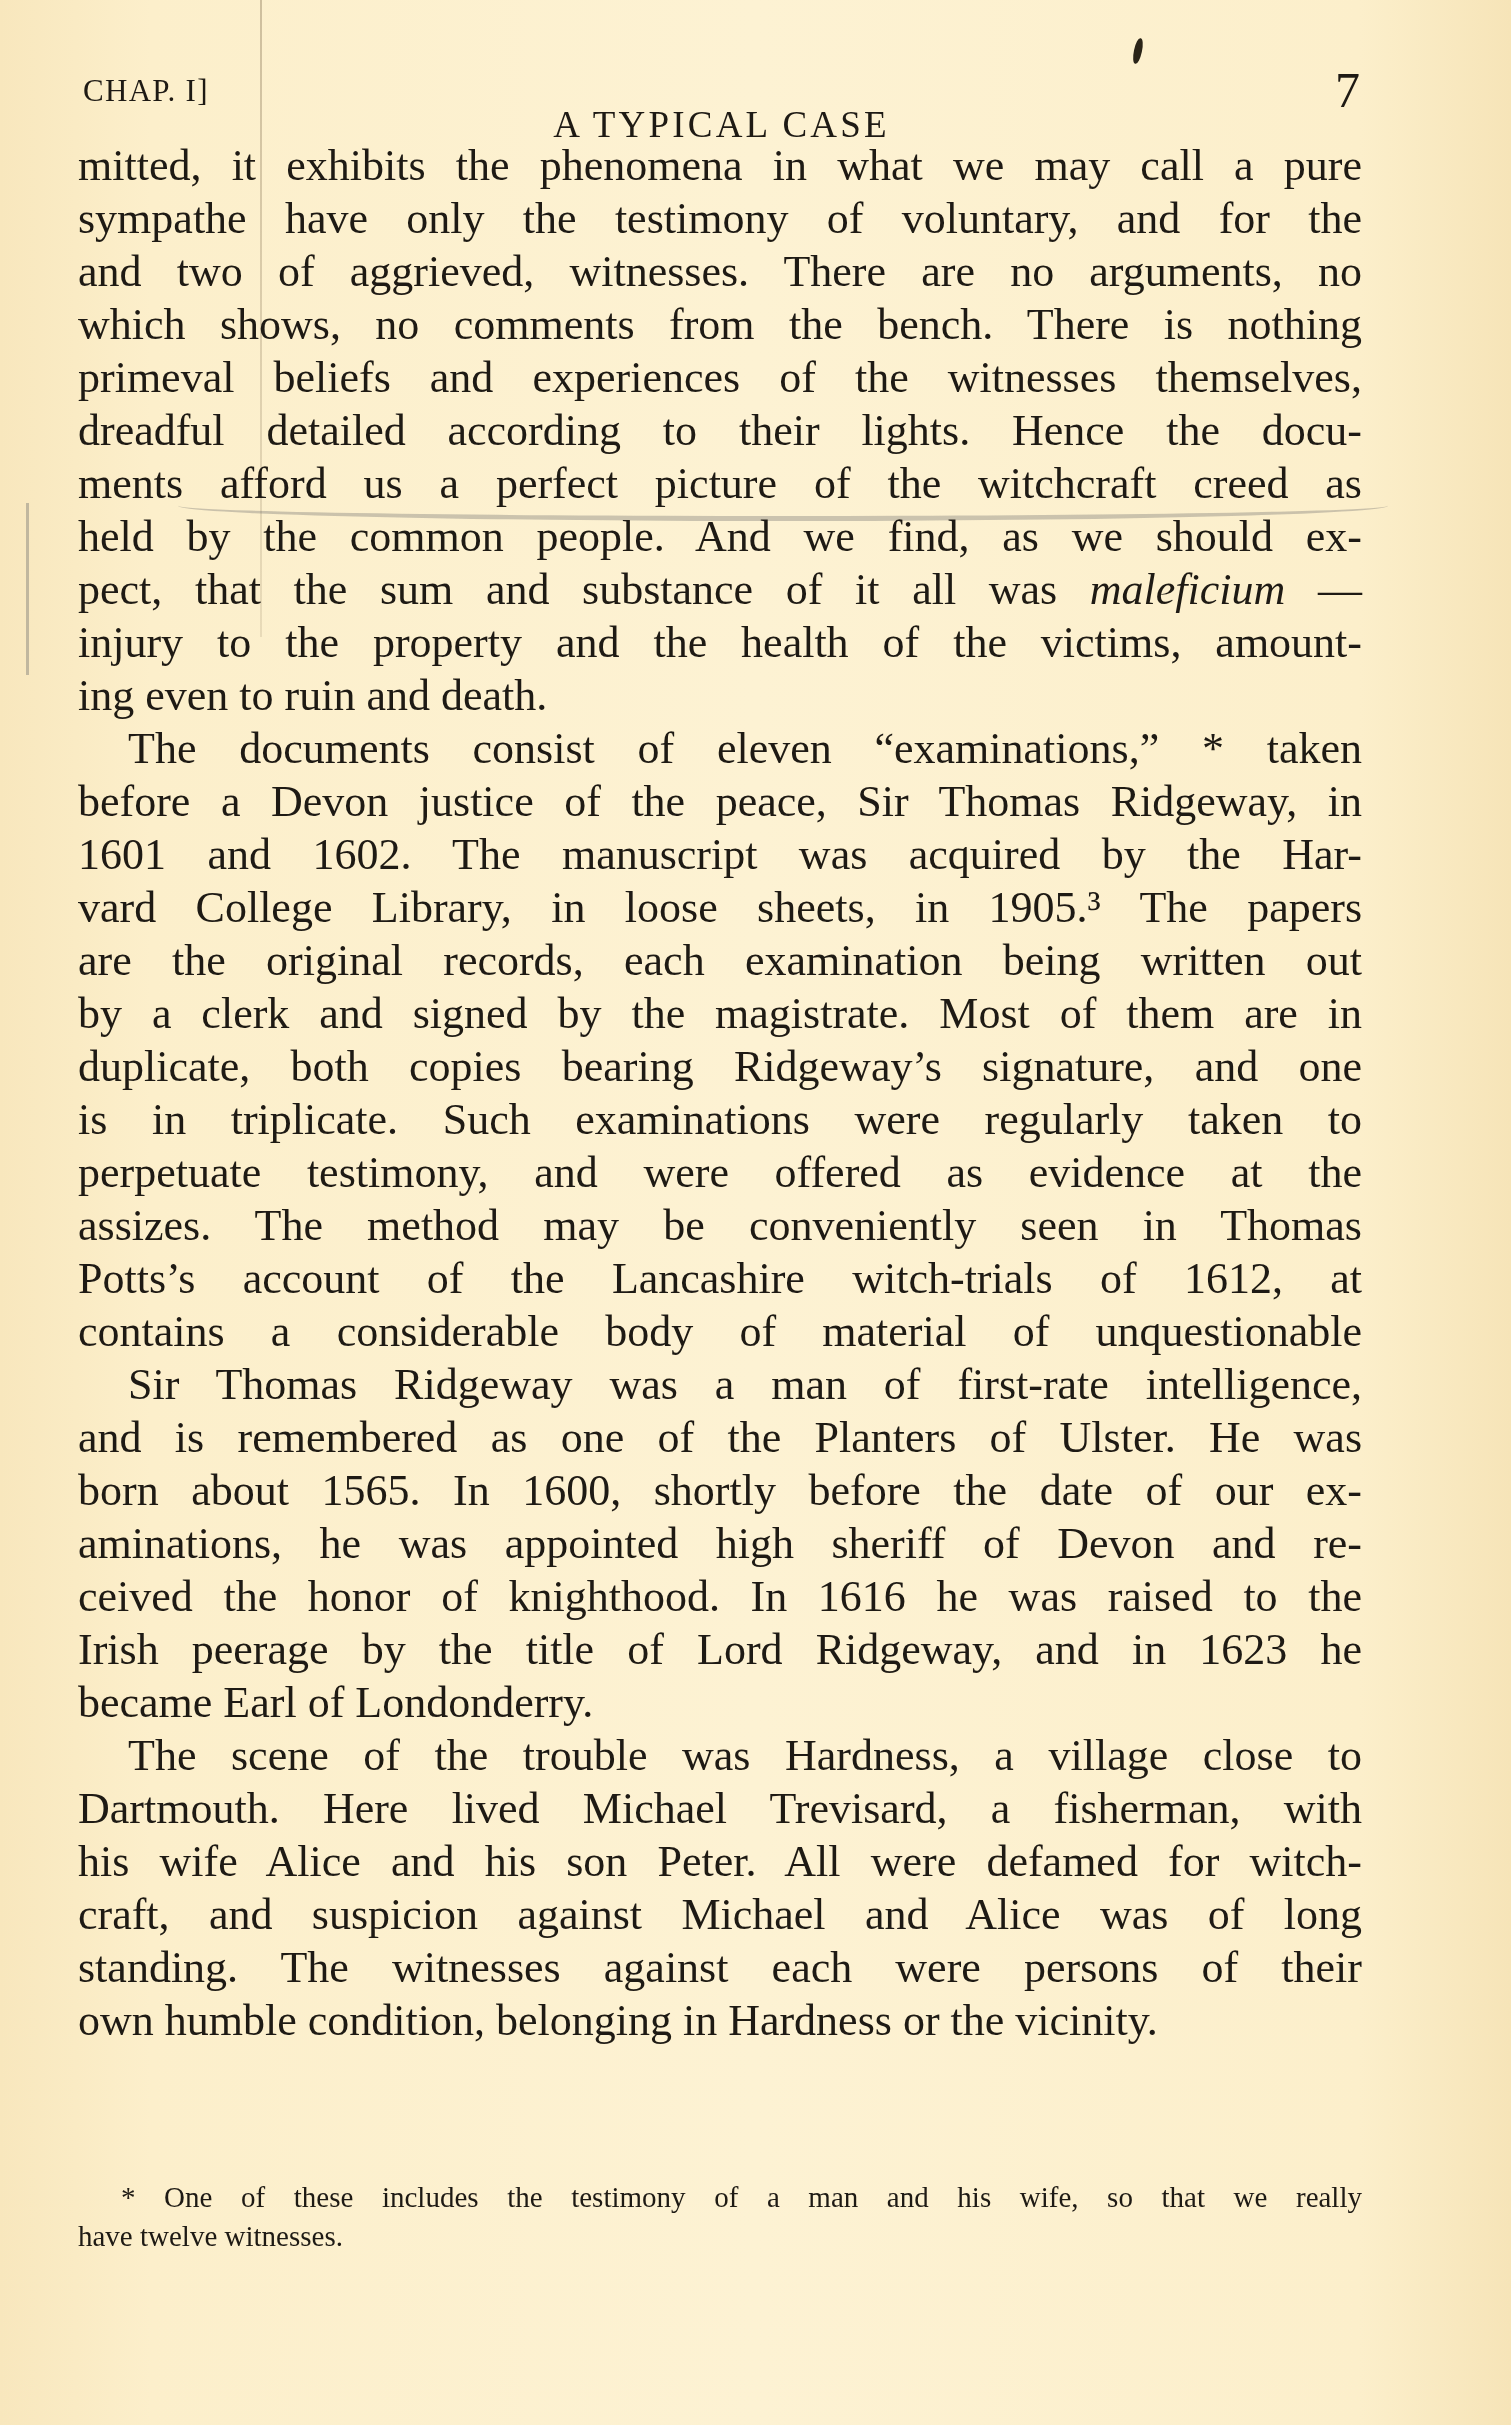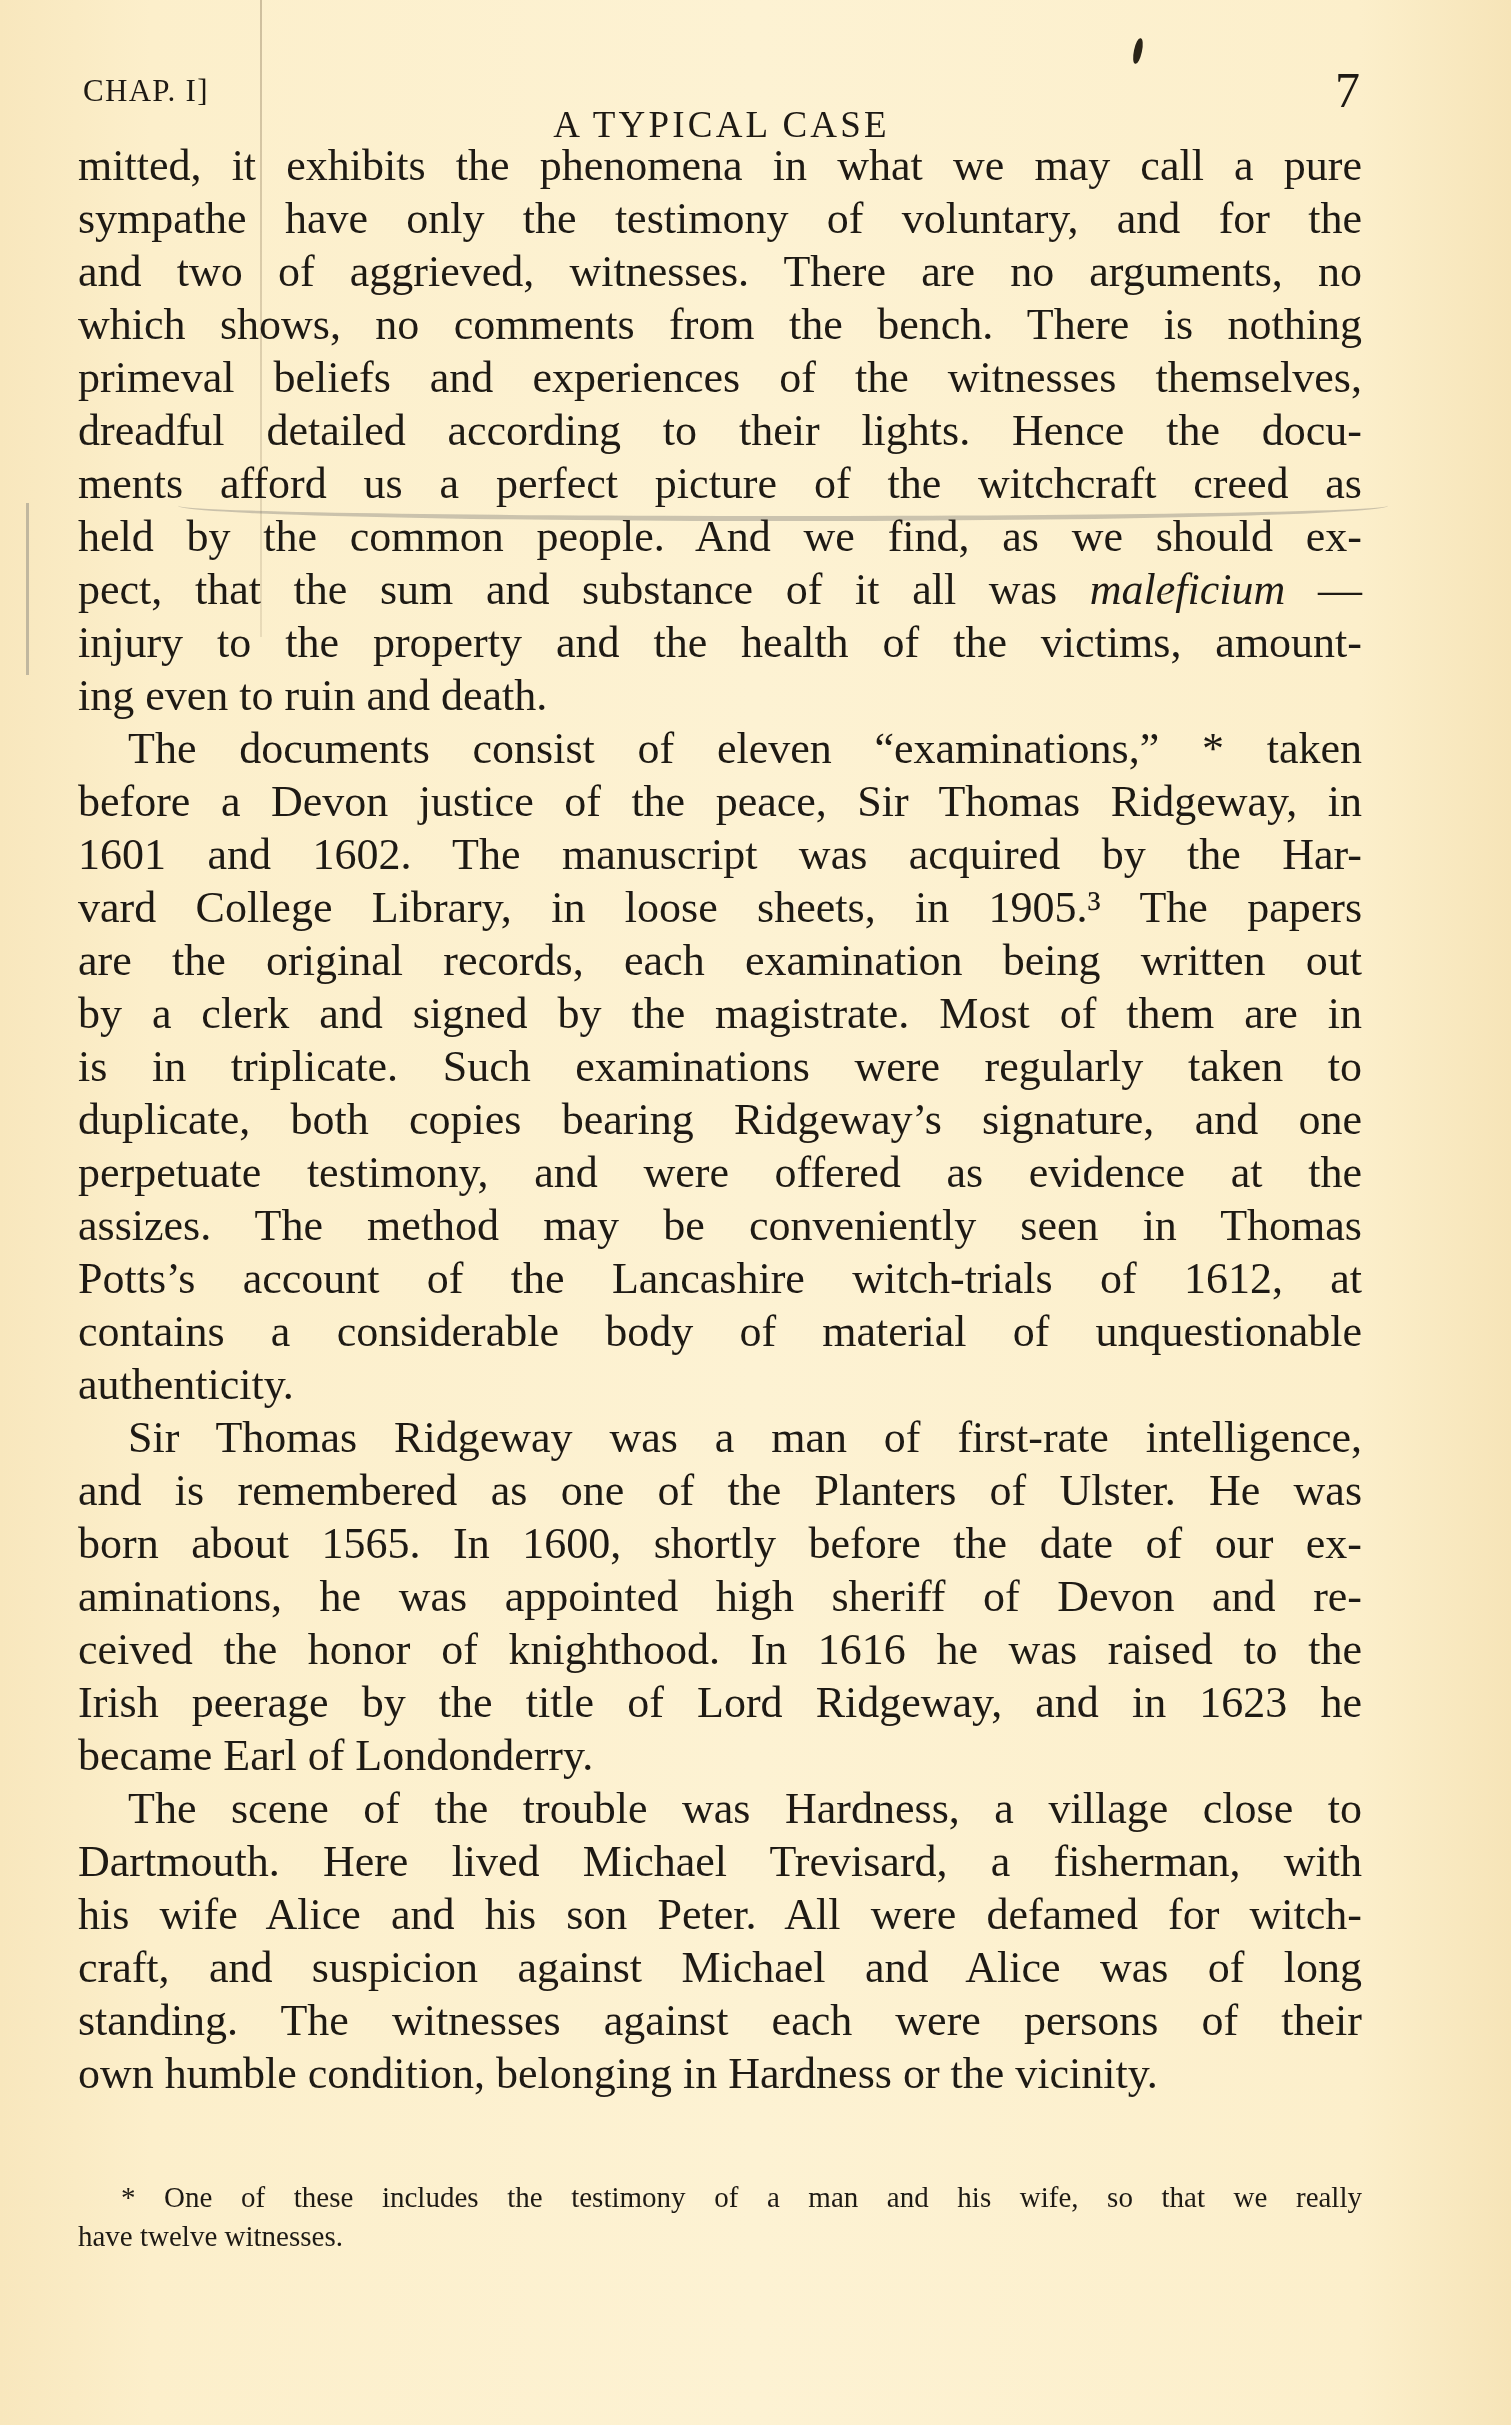--- a/index.html
+++ b/index.html
@@ -72,27 +72,26 @@
   <span class="line">held by the common people. And we find, as we should ex-</span>
   <span class="line"><span>pect, that the sum and substance of it all was</span> <i>maleficium</i><span> —</span></span>
   <span class="line">injury to the property and the health of the victims, amount-</span>
   <span class="line last">ing even to ruin and death.</span>
   <span class="line indent">The documents consist of eleven “examinations,” * taken</span>
   <span class="line">before a Devon justice of the peace, Sir Thomas Ridgeway, in</span>
   <span class="line">1601 and 1602. The manuscript was acquired by the Har-</span>
   <span class="line">vard College Library, in loose sheets, in 1905.³ The papers</span>
   <span class="line">are the original records, each examination being written out</span>
   <span class="line">by a clerk and signed by the magistrate. Most of them are in</span>
+  <span class="line">duplicate, both copies bearing Ridgeway’s signature, and one</span>
   <span class="line">is in triplicate. Such examinations were regularly taken to</span>
-  <span class="line">duplicate, both copies bearing Ridgeway’s signature, and one</span>
   <span class="line">perpetuate testimony, and were offered as evidence at the</span>
   <span class="line">assizes. The method may be conveniently seen in Thomas</span>
   <span class="line">Potts’s account of the Lancashire witch-trials of 1612, at</span>
   <span class="line">contains a considerable body of material of unquestionable</span>
-  <span class="line last">authenticity.</span>
   <span class="line indent">Sir Thomas Ridgeway was a man of first-rate intelligence,</span>
   <span class="line">and is remembered as one of the Planters of Ulster. He was</span>
   <span class="line">born about 1565. In 1600, shortly before the date of our ex-</span>
   <span class="line">aminations, he was appointed high sheriff of Devon and re-</span>
   <span class="line">ceived the honor of knighthood. In 1616 he was raised to the</span>
   <span class="line">Irish peerage by the title of Lord Ridgeway, and in 1623 he</span>
   <span class="line last">became Earl of Londonderry.</span>
   <span class="line indent">The scene of the trouble was Hardness, a village close to</span>
   <span class="line">Dartmouth. Here lived Michael Trevisard, a fisherman, with</span>
   <span class="line">his wife Alice and his son Peter. All were defamed for witch-</span>

